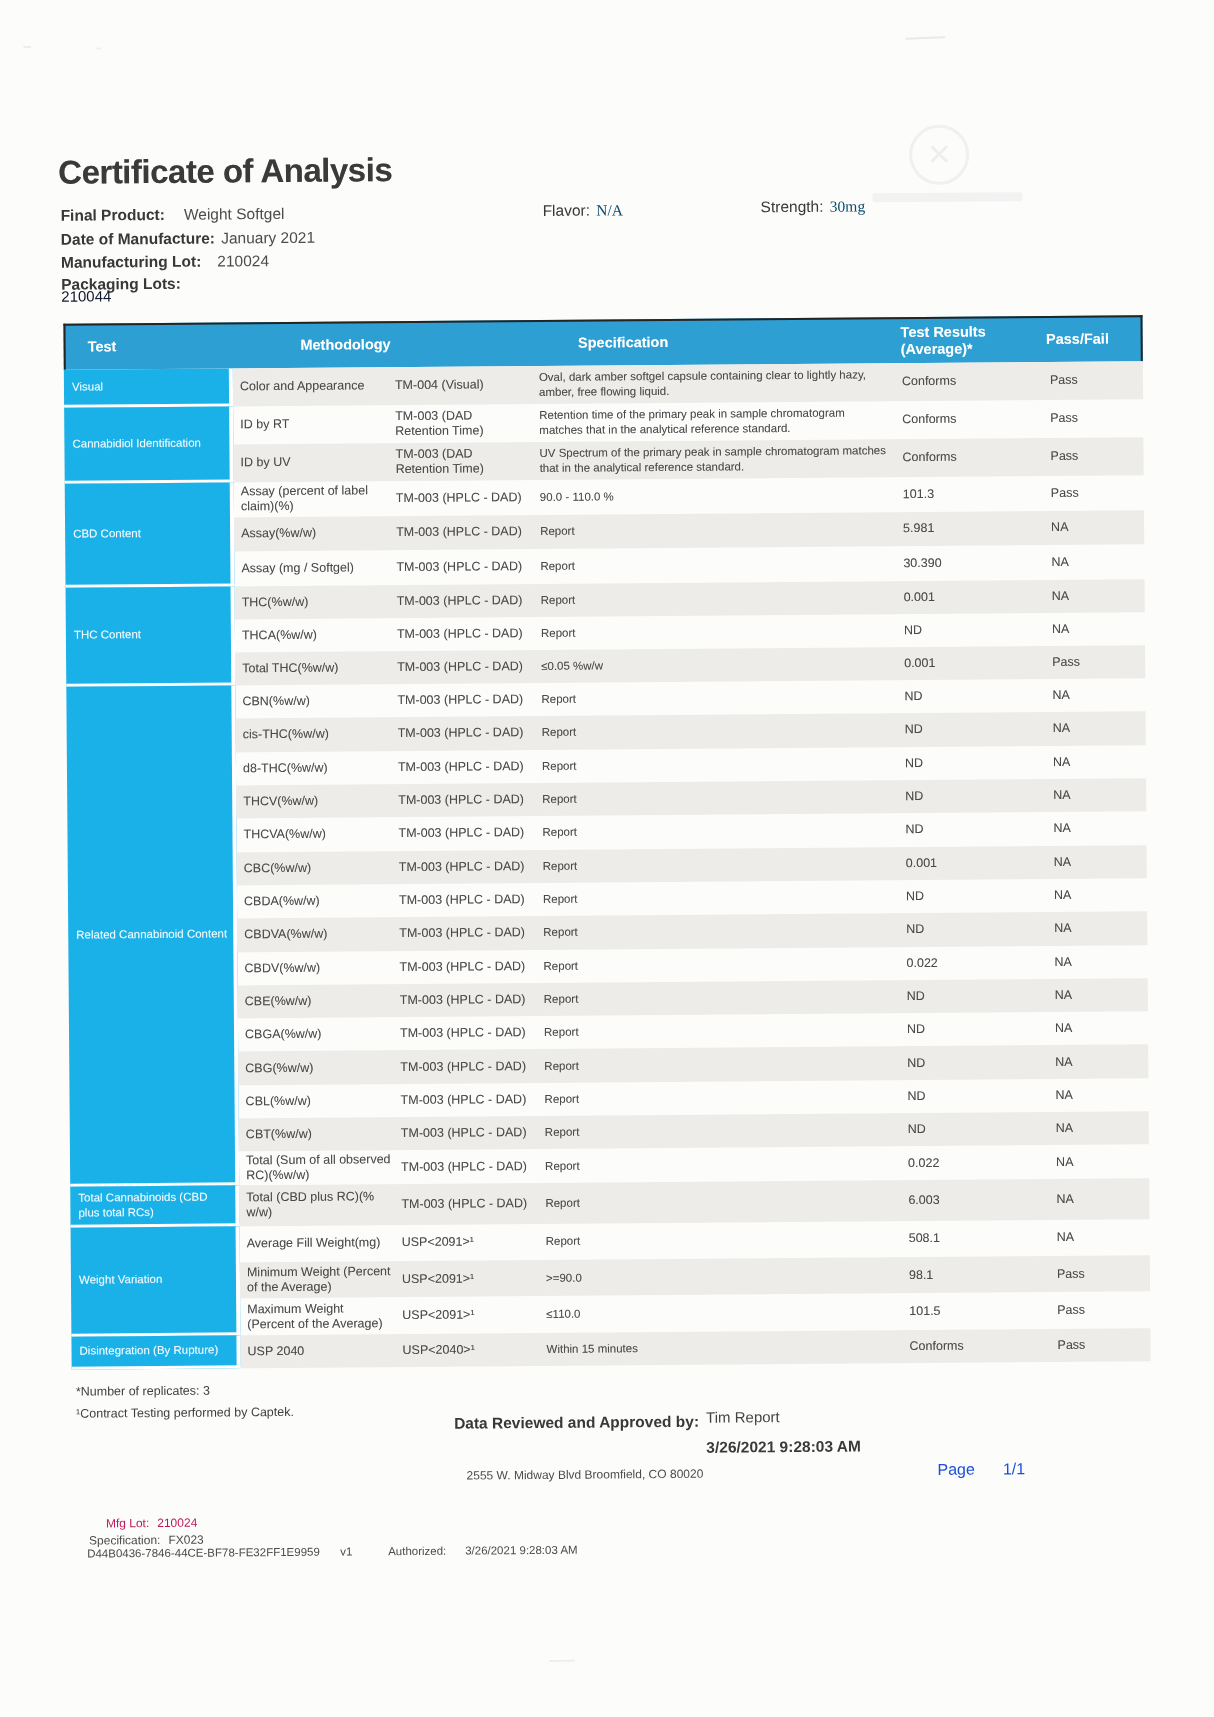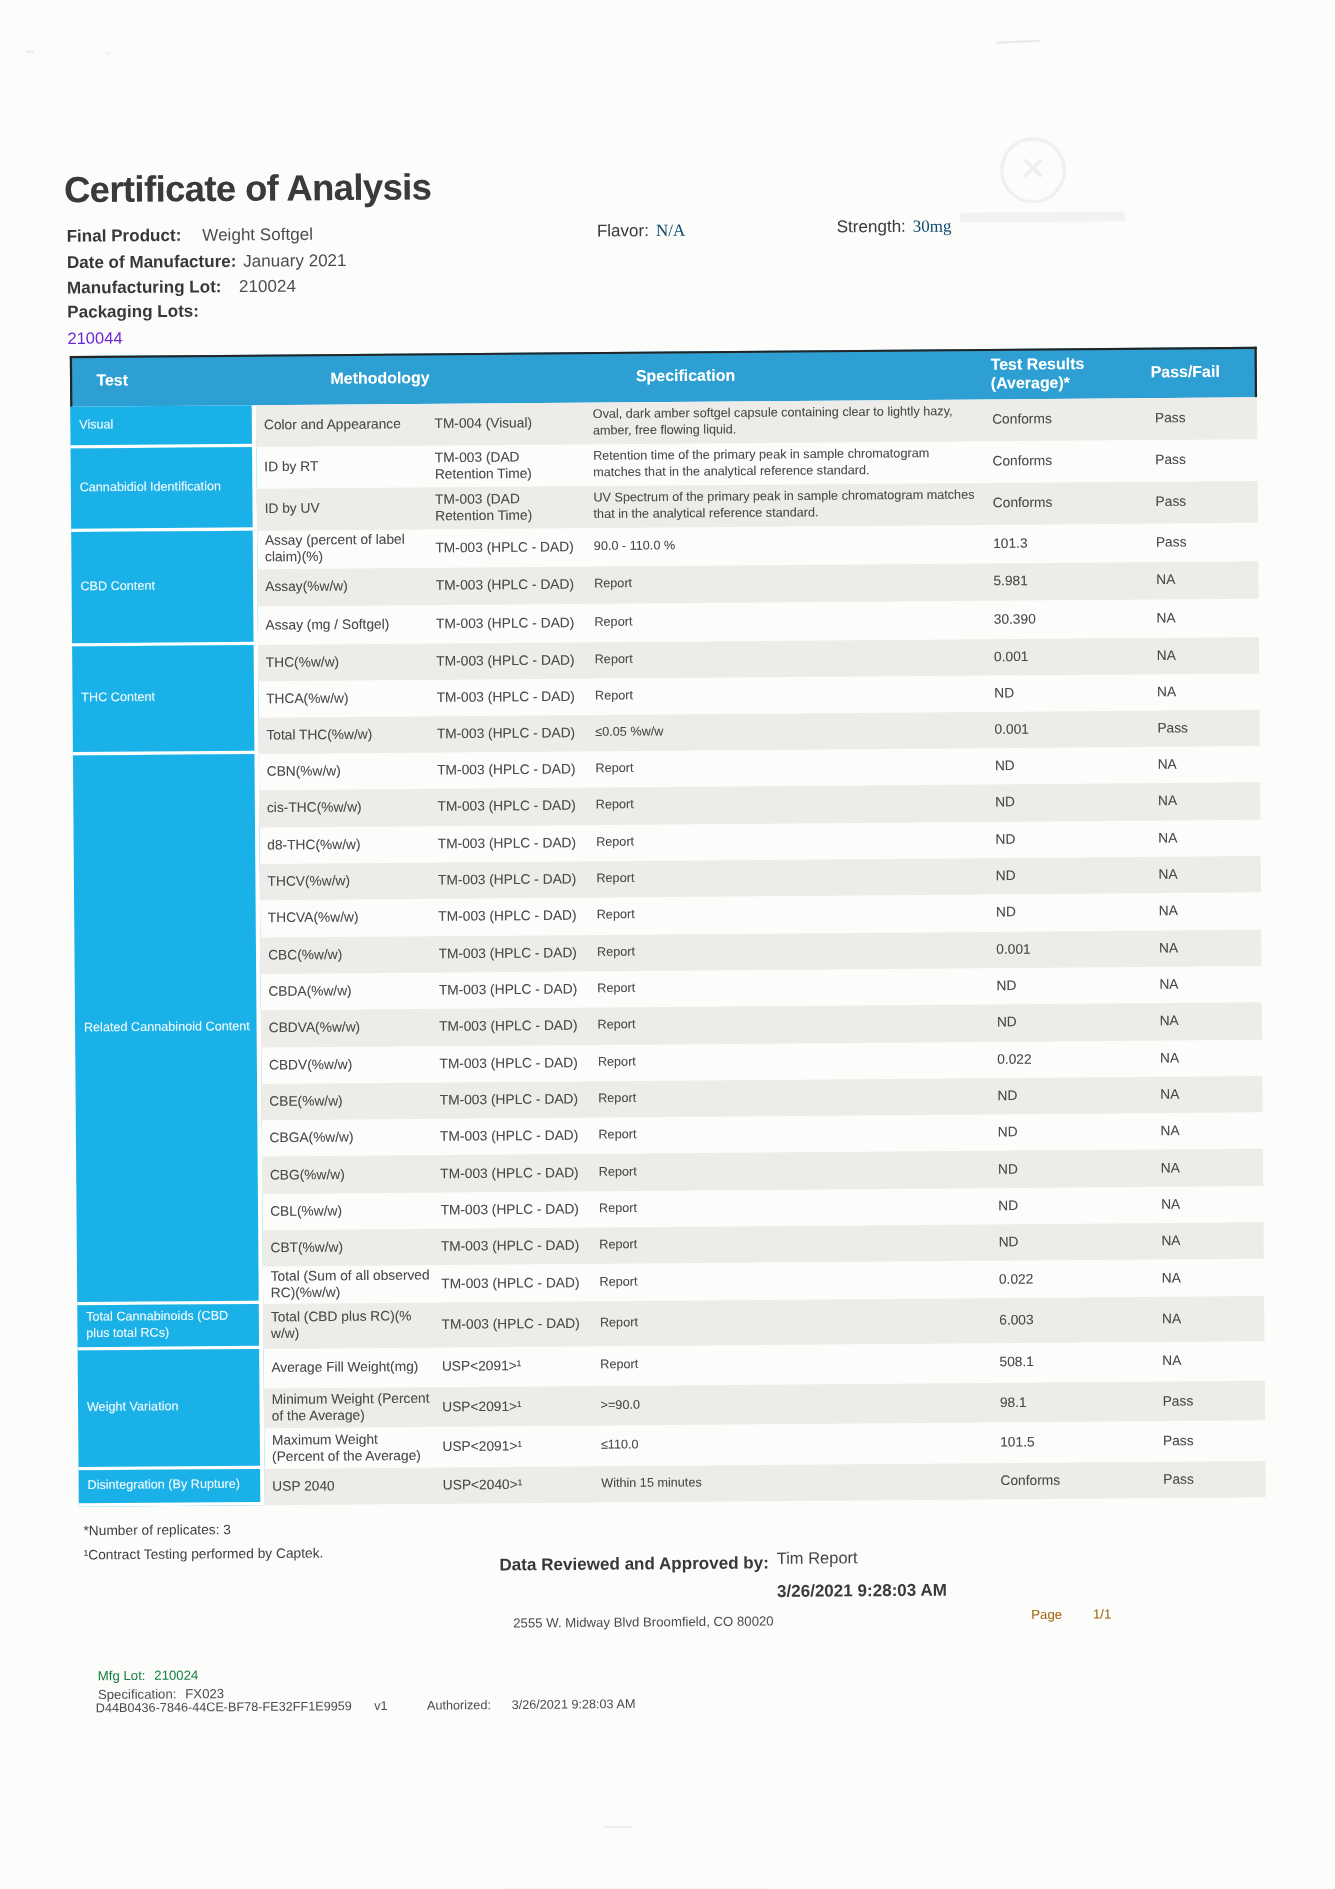--- a/index.html
+++ b/index.html
@@ -17,21 +17,21 @@
     color:#3a3a3a; letter-spacing:-0.5px;
     text-shadow:0 0 0.6px rgba(60,60,60,.45);
   }
   .meta-line{position:absolute; left:66px; font-size:15.5px; white-space:nowrap;}
   .meta-line .lbl{font-weight:bold; color:#383838; display:inline-block;}
   .meta-line .val{color:#4c4c4c;}
   .m1{top:203px;} .m1 .lbl{min-width:119px;}
   .m2{top:227px;} .m2 .lbl{min-width:156px;}
   .m3{top:250px;} .m3 .lbl{min-width:152px;}
   .m4{top:272px;}
-  .m5{top:296px; font-size:15px; color:#6d28d9;}
+  .m5{top:284px; font-size:15px; color:#0f172a;}
   .flavor-line{position:absolute; left:548px; top:202px; font-size:15.5px;}
   .strength-line{position:absolute; left:766px; top:200px; font-size:15.5px;}
   .flavor-line .lbl,.strength-line .lbl{font-weight:normal; color:#383838;}
   .flavor-line .val,.strength-line .val{margin-left:2px; color:#0c4a6e;font-family:Liberation Serif, serif;}
 
   
   .watermark{position:absolute; left:893px; top:128px; width:160px; height:90px; opacity:1;}
   .wm-circle{
     position:absolute; left:22px; top:0; width:60px; height:60px; border-radius:50%;
     border:3px solid rgba(130,140,150,.10);
@@ -81,25 +81,25 @@
   .tc-pass{width:97px; flex:0 0 97px; padding-left:4px;}
 
   .footnotes{margin-top:12px; font-size:12.5px; color:#3e3e3e; line-height:1.75; padding-left:4px;}
 
   
   .signoff-label{position:absolute; left:450px; top:1414px; font-size:15.5px; font-weight:bold; color:#383838;}
   .signoff-name{position:absolute; left:702px; top:1410px; font-size:15px; color:#444;}
   .signoff-date{position:absolute; left:702px; top:1440px; font-size:15.5px; font-weight:bold; color:#3a3a3a;}
 
   .f-address{position:absolute; left:462px; top:1468px; font-size:12px; color:#4b4b4b;}
-  .f-page{position:absolute; left:933px; top:1464px; font-size:12px; color:#a16207;}
+  .f-page{position:absolute; left:933px; top:1464px; font-size:16px; color:#1d4ed8;}
   .f-page .pv{margin-left:28px;}
   .f-spec{position:absolute; left:84px; top:1490px; font-size:12px; color:#4b4b4b;margin-top:40px;}
   .f-spec .v, .f-mfg .v{margin-left:8px;}
-  .f-mfg{position:absolute; left:84px; top:1513px; font-size:12px; color:#15803d;}
+  .f-mfg{position:absolute; left:101px; top:1513px; font-size:12px; color:#be185d;}
   .f-doc{position:absolute; left:82px; top:1544px; font-size:11.5px; color:#4b4b4b; display:flex;}
   .f-doc .uuid{width:253px;}
   .f-doc .ver{width:48px; text-align:left;}
   .f-doc .auth-lbl{width:77px;}
 
   
   .artifact{position:absolute; background:rgba(0,0,0,.12); border-radius:1px;}
   .a1{left:30px; top:42px; width:8px; height:2px; opacity:.5;}
   .a2{left:103px; top:44px; width:5px; height:2px; opacity:.45;}
   .a3{left:912px; top:40px; width:40px; height:2px; opacity:.6; transform:rotate(-2deg);}

